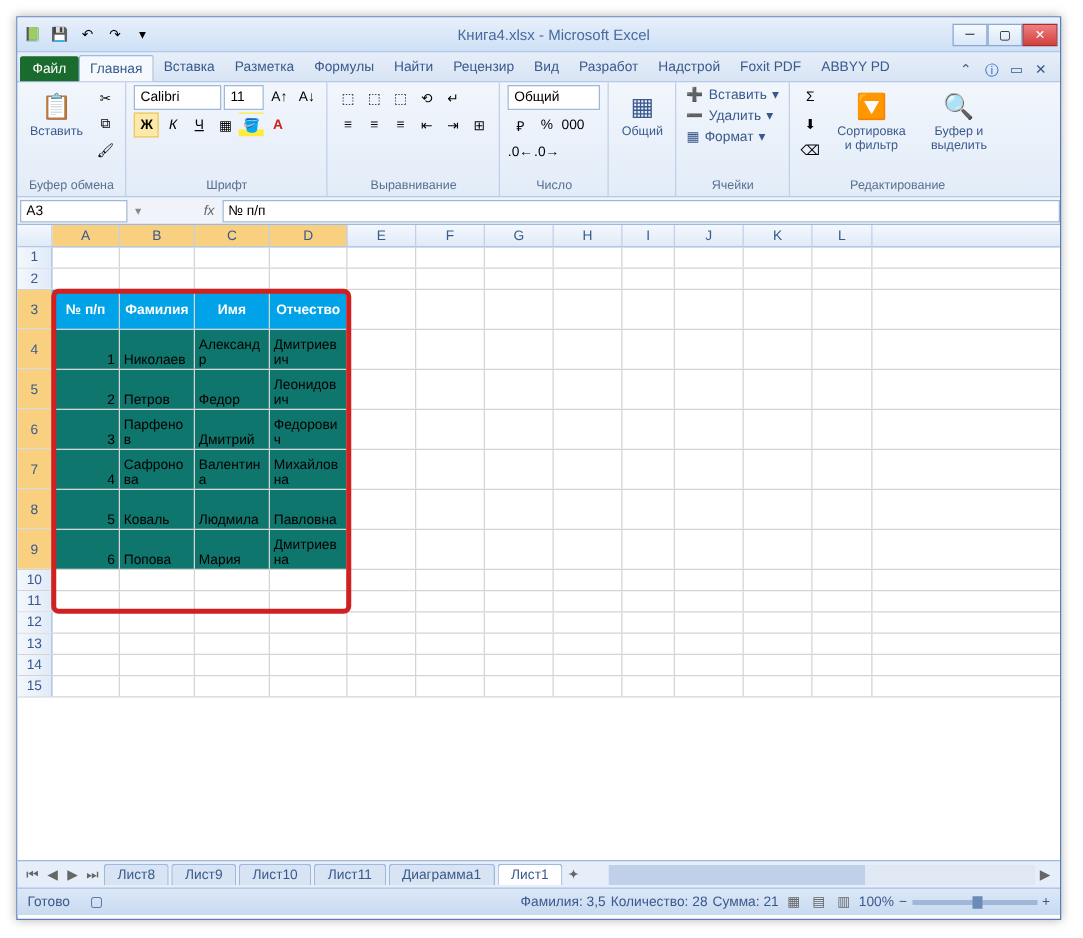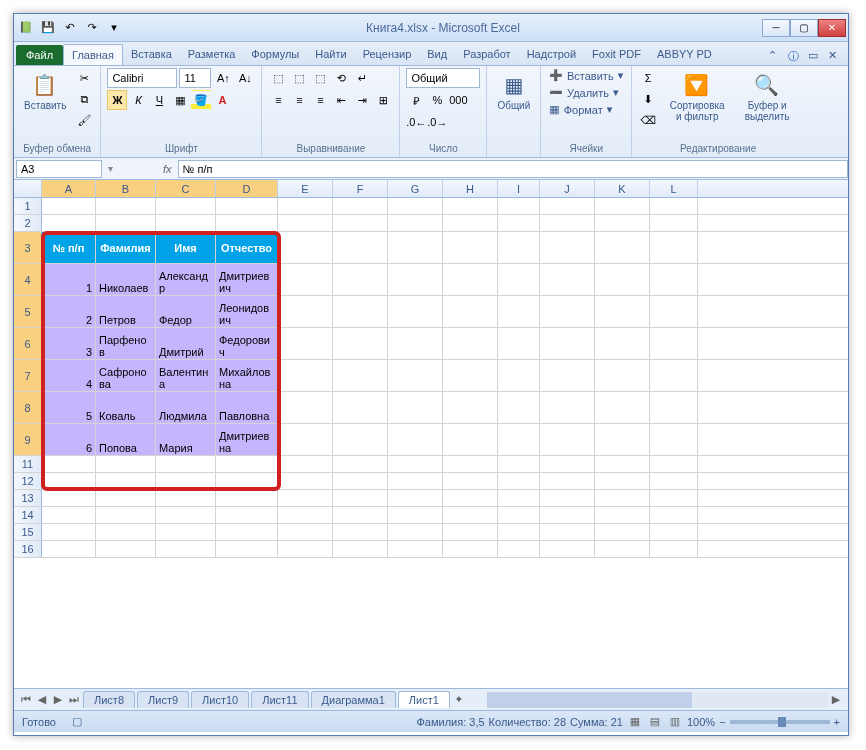--- a/index.html
+++ b/index.html
@@ -42,21 +42,21 @@
 .col-headers { display: flex; height: 18px; background: linear-gradient(#f4f8fd,#e0eaf8); border-bottom: 1px solid #9db9dd; }
 .corner { width: 28px; border-right: 1px solid #c0d0e8; }
 .col-h { border-right: 1px solid #c0d0e8; text-align: center; font-size: 11px; color: #3a5a8c; line-height: 18px; cursor: pointer; }
 .col-h.sel { background: #f8d080; }
 .rows { display: flex; flex-direction: column; }
 .row { display: flex; border-bottom: 1px solid #d4d4d4; }
 .row-h { width: 28px; background: linear-gradient(90deg,#f4f8fd,#e0eaf8); border-right: 1px solid #9db9dd; text-align: center; font-size: 11px; color: #3a5a8c; display: flex; align-items: center; justify-content: center; cursor: pointer; }
 .row-h.sel { background: #f8d080; }
 .cell { border-right: 1px solid #d4d4d4; font-size: 11px; padding: 1px 3px; overflow: hidden; display: flex; align-items: flex-end; word-break: break-all; }
 .hdr-cell { background: #00a2e8; color: #fff; font-weight: bold; align-items: center; justify-content: center; text-align: center; }
-.sel-cell { background: #c4b5fd; }
+.sel-cell { background: #0f766e; }
 .num-cell { justify-content: flex-end; }
 .red-box { position: absolute; border: 4px solid #d02020; border-radius: 6px; pointer-events: none; }
 .sheet-tabs { height: 22px; background: #e6eef9; border-top: 1px solid #9db9dd; display: flex; align-items: center; padding: 0 4px; font-size: 11px; }
 .nav-btn { width: 16px; height: 16px; cursor: pointer; display: flex; align-items: center; justify-content: center; color: #666; }
 .sheet-tab { padding: 2px 10px; background: #fff; border: 1px solid #9db9dd; border-bottom: none; border-radius: 3px 3px 0 0; margin: 0 1px; cursor: pointer; color: #3a5a8c; }
 .sheet-tab.inactive { background: #d8e4f4; }
 .hscroll { flex: 1; height: 16px; background: #e0e8f4; margin-left: 20px; position: relative; }
 .thumb { position: absolute; left: 0; width: 60%; height: 100%; background: #c0d0e8; }
 .status-bar { height: 22px; background: linear-gradient(#dce8f8,#c8daf0); border-top: 1px solid #9db9dd; display: flex; align-items: center; padding: 0 8px; font-size: 11px; color: #3a5a8c; gap: 16px; }
 .status-right { margin-left: auto; display: flex; gap: 4px; align-items: center; }
@@ -384,20 +384,35 @@
           <div class="cell" style="width: 55px;"></div>
           <div class="cell" style="width: 55px;"></div>
           <div class="cell" style="width: 55px;"></div>
           <div class="cell" style="width: 55px;"></div>
           <div class="cell" style="width: 42px;"></div>
           <div class="cell" style="width: 55px;"></div>
           <div class="cell" style="width: 55px;"></div>
           <div class="cell" style="width: 48px;"></div>
         </div>
         <div class="row" style="height: 17px;">
+          <div class="row-h">10</div>
+          <div class="cell" style="width: 54px;"></div>
+          <div class="cell" style="width: 60px;"></div>
+          <div class="cell" style="width: 60px;"></div>
+          <div class="cell" style="width: 62px;"></div>
+          <div class="cell" style="width: 55px;"></div>
+          <div class="cell" style="width: 55px;"></div>
+          <div class="cell" style="width: 55px;"></div>
+          <div class="cell" style="width: 55px;"></div>
+          <div class="cell" style="width: 42px;"></div>
+          <div class="cell" style="width: 55px;"></div>
+          <div class="cell" style="width: 55px;"></div>
+          <div class="cell" style="width: 48px;"></div>
+        </div>
+        <div class="row" style="height: 17px;">
           <div class="row-h">11</div>
           <div class="cell" style="width: 54px;"></div>
           <div class="cell" style="width: 60px;"></div>
           <div class="cell" style="width: 60px;"></div>
           <div class="cell" style="width: 62px;"></div>
           <div class="cell" style="width: 55px;"></div>
           <div class="cell" style="width: 55px;"></div>
           <div class="cell" style="width: 55px;"></div>
           <div class="cell" style="width: 55px;"></div>
           <div class="cell" style="width: 42px;"></div>
@@ -445,35 +460,20 @@
           <div class="cell" style="width: 55px;"></div>
           <div class="cell" style="width: 55px;"></div>
           <div class="cell" style="width: 55px;"></div>
           <div class="cell" style="width: 42px;"></div>
           <div class="cell" style="width: 55px;"></div>
           <div class="cell" style="width: 55px;"></div>
           <div class="cell" style="width: 48px;"></div>
         </div>
         <div class="row" style="height: 17px;">
           <div class="row-h">15</div>
-          <div class="cell" style="width: 54px;"></div>
-          <div class="cell" style="width: 60px;"></div>
-          <div class="cell" style="width: 60px;"></div>
-          <div class="cell" style="width: 62px;"></div>
-          <div class="cell" style="width: 55px;"></div>
-          <div class="cell" style="width: 55px;"></div>
-          <div class="cell" style="width: 55px;"></div>
-          <div class="cell" style="width: 55px;"></div>
-          <div class="cell" style="width: 42px;"></div>
-          <div class="cell" style="width: 55px;"></div>
-          <div class="cell" style="width: 55px;"></div>
-          <div class="cell" style="width: 48px;"></div>
-        </div>
-        <div class="row" style="height: 17px;">
-          <div class="row-h">16</div>
           <div class="cell" style="width: 54px;"></div>
           <div class="cell" style="width: 60px;"></div>
           <div class="cell" style="width: 60px;"></div>
           <div class="cell" style="width: 62px;"></div>
           <div class="cell" style="width: 55px;"></div>
           <div class="cell" style="width: 55px;"></div>
           <div class="cell" style="width: 55px;"></div>
           <div class="cell" style="width: 55px;"></div>
           <div class="cell" style="width: 42px;"></div>
           <div class="cell" style="width: 55px;"></div>

